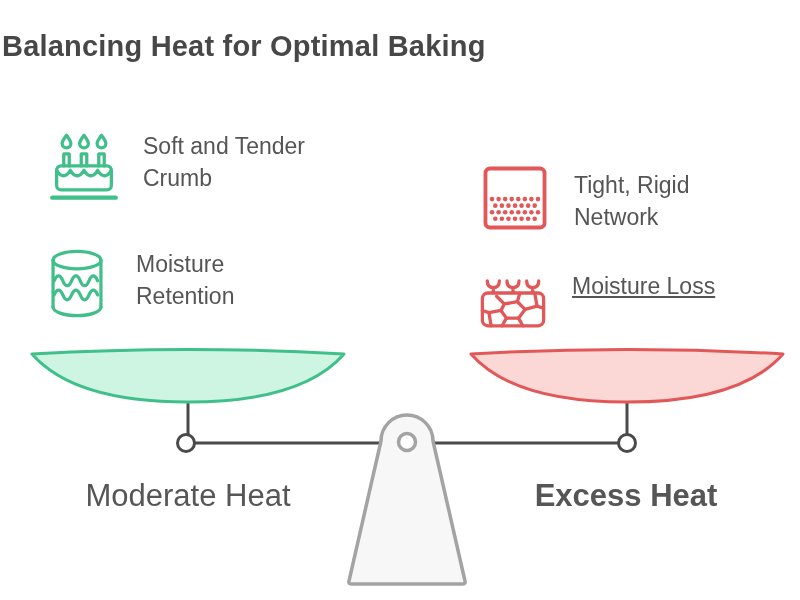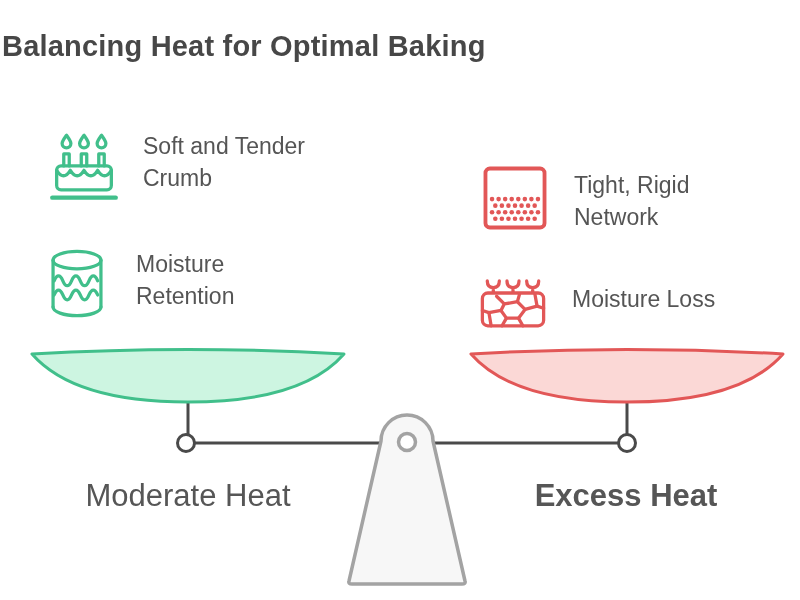--- a/index.html
+++ b/index.html
@@ -20,21 +20,21 @@
   .feature .label{
     font-size:23px;color:#555555;line-height:1.4;margin-top:2px;
   }
   #feat-crumb{left:49px;top:128px;}
   #feat-crumb .label{width:210px;}
   #feat-moist-ret{left:42px;top:246px;}
   #feat-moist-ret .label{width:130px;}
   #feat-network{left:480px;top:163px;}
   #feat-network .label{width:160px;margin-top:6px;}
   #feat-moist-loss{left:478px;top:270px;}
-  #feat-moist-loss .label{width:220px;margin-top:13px;}
+  #feat-moist-loss .label{width:220px;margin-top:0;text-decoration:underline;}
   .heat-label{
     position:absolute;top:478px;font-size:31px;color:#565656;text-align:center;width:300px;
   }
   #label-moderate{left:38px;}
   #label-excess{left:476px;font-weight:bold;}
   .scale-svg{position:absolute;left:0;top:0;}
 </style>
 </head>
 <body>
 

